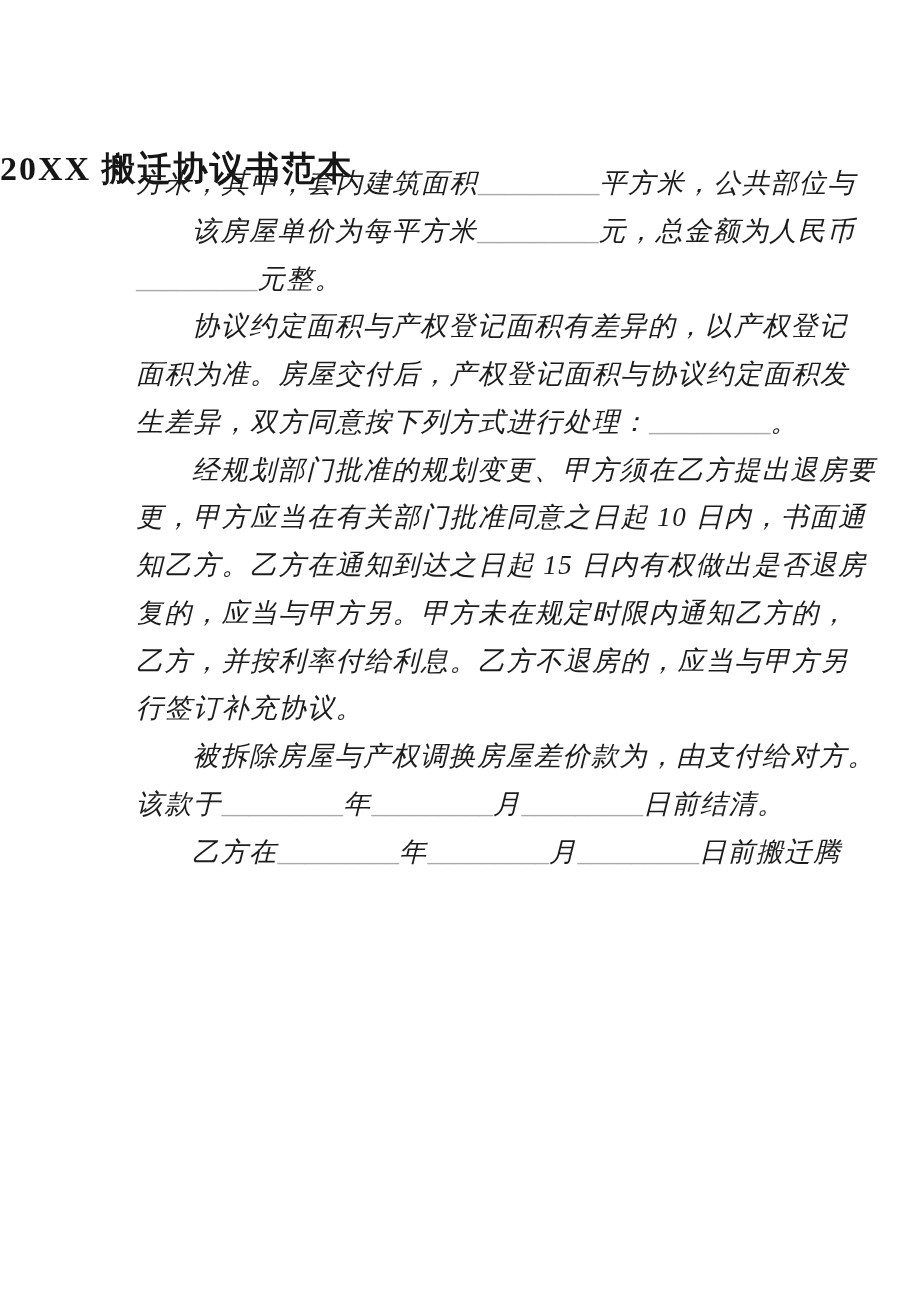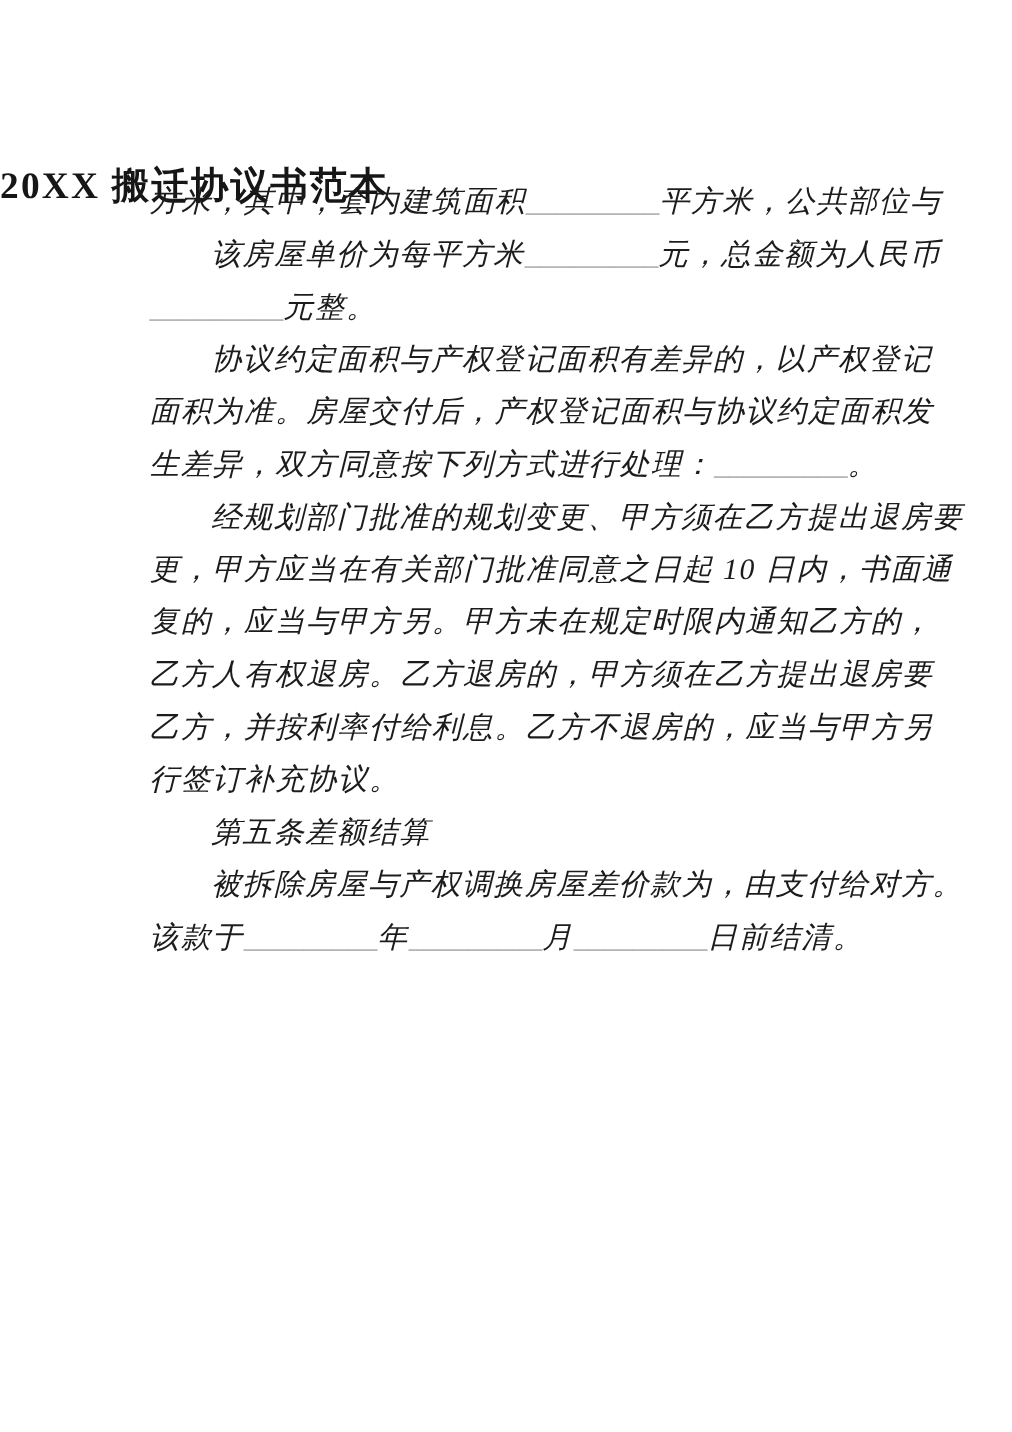--- a/index.html
+++ b/index.html
@@ -61,22 +61,22 @@
 
   <div class="doc-body">
     <div class="line">方米，其中，套内建筑面积<span class="blank">_________</span>平方米，公共部位与</div>
     <div class="line indent">该房屋单价为每平方米<span class="blank">_________</span>元，总金额为人民币</div>
     <div class="line"><span class="blank">_________</span>元整。</div>
     <div class="line indent">协议约定面积与产权登记面积有差异的，以产权登记</div>
     <div class="line">面积为准。房屋交付后，产权登记面积与协议约定面积发</div>
     <div class="line">生差异，双方同意按下列方式进行处理：<span class="blank">_________</span>。</div>
     <div class="line indent">经规划部门批准的规划变更、甲方须在乙方提出退房要</div>
     <div class="line">更，甲方应当在有关部门批准同意之日起 10 日内，书面通</div>
+    <div class="line">知乙方。乙方在通知到达之日起 15 日内有权做出是否退房</div>
     <div class="line">复的，应当与甲方另。甲方未在规定时限内通知乙方的，</div>
-    <div class="line">乙方人有权退房。乙方退房的，甲方须在乙方提出退房要</div>
     <div class="line">乙方，并按利率付给利息。乙方不退房的，应当与甲方另</div>
     <div class="line">行签订补充协议。</div>
-    <div class="line indent">第五条差额结算</div>
     <div class="line indent">被拆除房屋与产权调换房屋差价款为，由支付给对方。</div>
     <div class="line">该款于<span class="blank">_________</span>年<span class="blank">_________</span>月<span class="blank">_________</span>日前结清。</div>
+    <div class="line indent">乙方在<span class="blank">_________</span>年<span class="blank">_________</span>月<span class="blank">_________</span>日前搬迁腾</div>
   </div>
 
 </div>
 
 </body></html>

